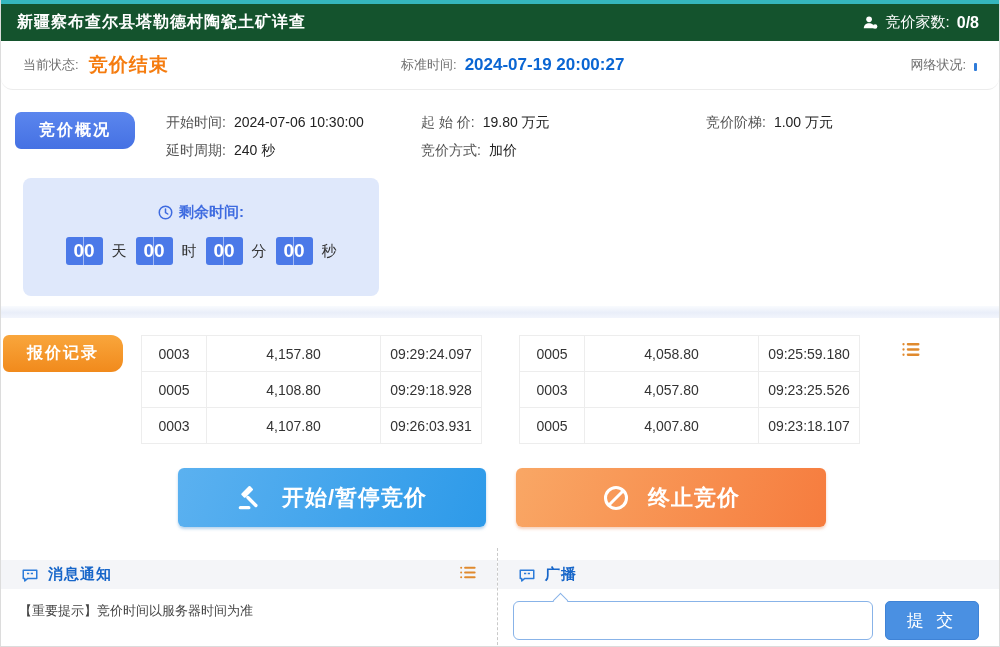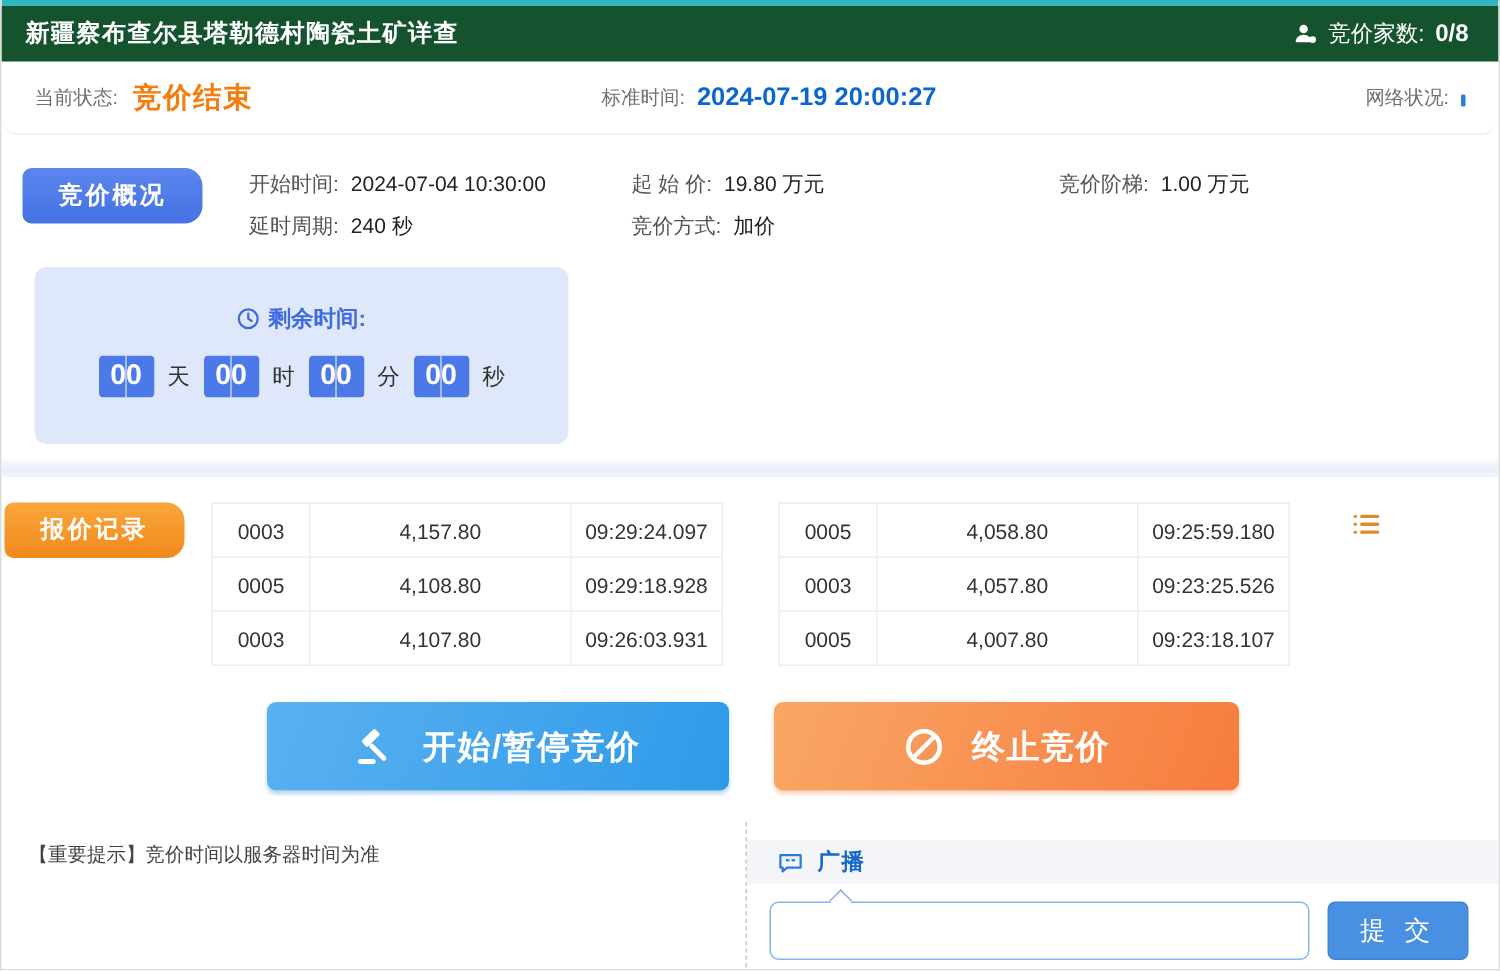--- a/index.html
+++ b/index.html
@@ -121,21 +121,21 @@
     <span class="net-group">
       <span class="lbl">网络状况:</span>
       <span class="net-bar"></span>
     </span>
   </div>
 
   <div class="overview">
     <div class="tag tag-blue">竞价概况</div>
     <div class="fields">
       <span class="field" style="grid-column:1;grid-row:1;">
-        <span>开始时间:</span><b>2024-07-04 10:30:00</b></span>
+        <span>开始时间:</span><b>2024-07-06 10:30:00</b></span>
       <span class="field" style="grid-column:2;grid-row:1;">
         <span>起 始 价:</span><b>19.80 万元</b></span>
       <span class="field" style="grid-column:3;grid-row:1;">
         <span>竞价阶梯:</span><b>1.00 万元</b></span>
       <span class="field" style="grid-column:1;grid-row:2;">
         <span>延时周期:</span><b>240 秒</b></span>
       <span class="field" style="grid-column:2;grid-row:2;">
         <span>竞价方式:</span><b>加价</b></span>
     </div>
   </div>
@@ -237,20 +237,40 @@
             <circle cx="12" cy="12" r="9"></circle>
             <line x1="6" y1="18" x2="18" y2="6"></line>
           </svg>
       </span>
       <span>终止竞价</span>
     </button>
   </div>
 
   <div class="bottom">
     <div class="b-col-left">
+      <div class="sec-header">
+        <span style="display:flex;">
+          <svg width="18" height="18" viewBox="0 0 24 24" fill="none" stroke="#2b7bd9" stroke-width="2">
+              <path d="M3 5.5h18v11H9l-4 3.5v-3.5H3z" stroke-linejoin="round"></path>
+              <line x1="8" y1="10" x2="11" y2="10"></line>
+              <line x1="13" y1="10" x2="16" y2="10"></line>
+            </svg>
+        </span>
+        <span class="sec-title">消息通知</span>
+        <span class="list-right">
+          <svg width="19" height="19" viewBox="0 0 24 24" stroke="#e08a2e" stroke-width="2.6" stroke-linecap="round">
+              <line x1="4" y1="6" x2="4.01" y2="6"></line>
+              <line x1="9" y1="6" x2="21" y2="6"></line>
+              <line x1="4" y1="12" x2="4.01" y2="12"></line>
+              <line x1="9" y1="12" x2="21" y2="12"></line>
+              <line x1="4" y1="18" x2="4.01" y2="18"></line>
+              <line x1="9" y1="18" x2="21" y2="18"></line>
+            </svg>
+        </span>
+      </div>
       <div class="notice">【重要提示】竞价时间以服务器时间为准</div>
     </div>
     <div class="b-col-right">
       <div class="sec-header">
         <span style="display:flex;">
           <svg width="18" height="18" viewBox="0 0 24 24" fill="none" stroke="#2b7bd9" stroke-width="2">
               <path d="M3 5.5h18v11H9l-4 3.5v-3.5H3z" stroke-linejoin="round"></path>
               <line x1="8" y1="10" x2="11" y2="10"></line>
               <line x1="13" y1="10" x2="16" y2="10"></line>
             </svg>

